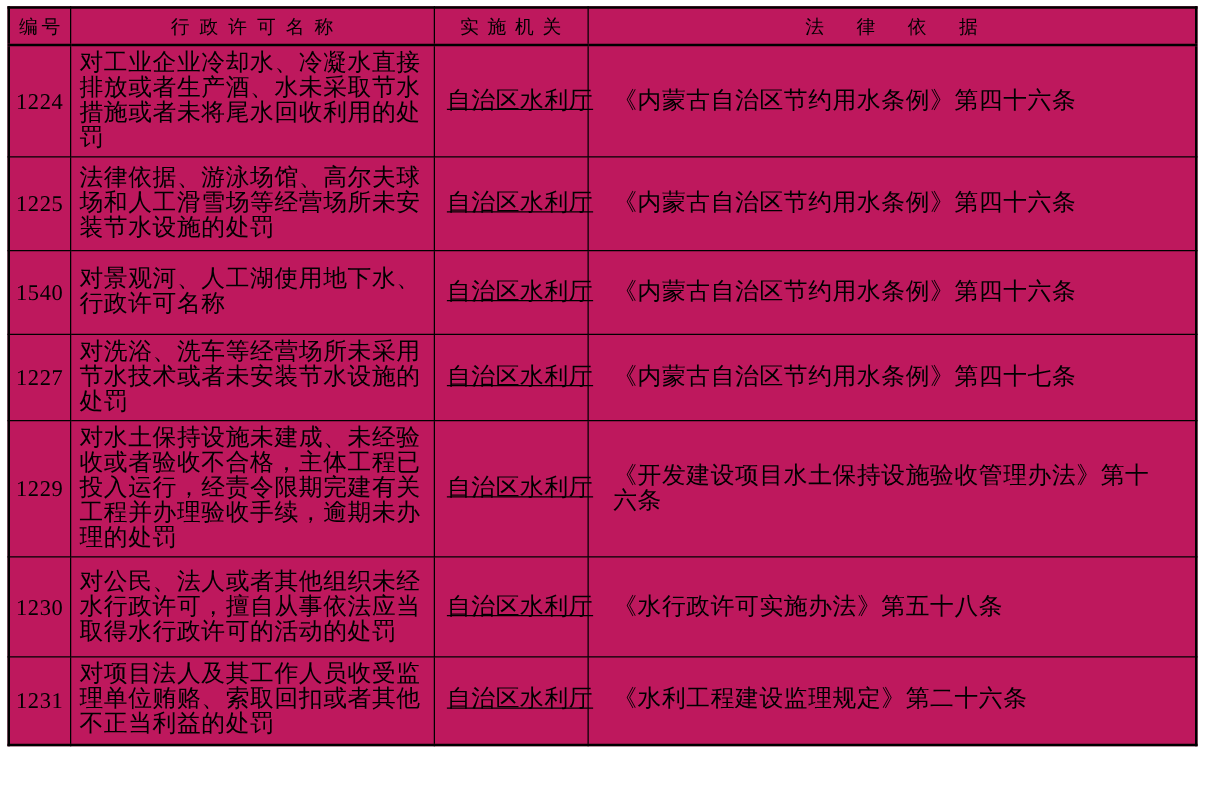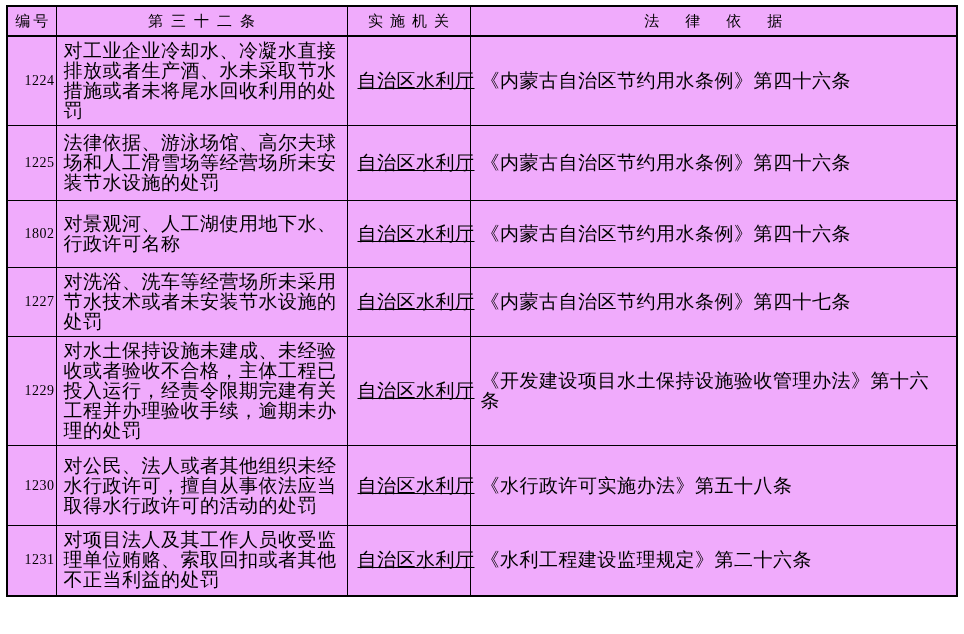--- a/index.html
+++ b/index.html
@@ -14,21 +14,21 @@
   }
   .page {
     box-sizing: border-box;
     padding: 5px 6px;
   }
   table.permits-table {
     border-collapse: collapse;
     table-layout: fixed;
     width: 950px;
     border: 2px solid #000000;
-    background: #f0abfc;
+    background: #be185d;
   }
   col.c-id     { width: 49px;  }
   col.c-name   { width: 291px; }
   col.c-agency { width: 123px; }
   col.c-legal  { width: 487px; }
 
   th, td {
     border: 1px solid #000000;
     vertical-align: middle;
     font-weight: normal;
@@ -47,62 +47,62 @@
   th.h-name   { letter-spacing: 8px;  text-indent: 8px; }
   th.h-agency { letter-spacing: 7px;  text-indent: 7px; }
   th.h-legal  { letter-spacing: 26px; text-indent: 26px; }
 
   td {
     font-size: 19px;
     line-height: 20px;
     letter-spacing: 0.5px;
   }
   td.cell-id {
-    text-align: right;
-    font-size: 14px;
+    text-align: center;
+    font-size: 18px;
     letter-spacing: 0.5px;
   }
   td.cell-name   { text-align: left; padding: 4px 7px; }
   td.cell-agency { text-align: left; padding: 0 10px; white-space: nowrap; text-decoration: underline; }
-  td.cell-legal  { text-align: left; padding: 4px 10px; }
+  td.cell-legal  { text-align: left; padding: 4px 20px; }
 </style>
 </head>
 <body>
 
 <div class="page">
   <table class="permits-table">
     <colgroup>
       <col class="c-id">
         <col class="c-name">
         <col class="c-agency">
         <col class="c-legal">
     </colgroup>
     <thead>
       <tr>
         <th class="h-id">编号</th>
-        <th class="h-name">第三十二条</th>
+        <th class="h-name">行政许可名称</th>
         <th class="h-agency">实施机关</th>
         <th class="h-legal">法律依据</th>
       </tr>
     </thead>
     <tbody id="table-body">
         <tr style="height: 88px;">
           <td class="cell-id">1224</td>
           <td class="cell-name">对工业企业冷却水、冷凝水直接排放或者生产酒、水未采取节水措施或者未将尾水回收利用的处罚</td>
           <td class="cell-agency">自治区水利厅</td>
           <td class="cell-legal">《内蒙古自治区节约用水条例》第四十六条</td>
         </tr>
         <tr style="height: 75px;">
           <td class="cell-id">1225</td>
           <td class="cell-name">法律依据、游泳场馆、高尔夫球场和人工滑雪场等经营场所未安装节水设施的处罚</td>
           <td class="cell-agency">自治区水利厅</td>
           <td class="cell-legal">《内蒙古自治区节约用水条例》第四十六条</td>
         </tr>
         <tr style="height: 67px;">
-          <td class="cell-id">1802</td>
+          <td class="cell-id">1540</td>
           <td class="cell-name">对景观河、人工湖使用地下水、行政许可名称</td>
           <td class="cell-agency">自治区水利厅</td>
           <td class="cell-legal">《内蒙古自治区节约用水条例》第四十六条</td>
         </tr>
         <tr style="height: 63px;">
           <td class="cell-id">1227</td>
           <td class="cell-name">对洗浴、洗车等经营场所未采用节水技术或者未安装节水设施的处罚</td>
           <td class="cell-agency">自治区水利厅</td>
           <td class="cell-legal">《内蒙古自治区节约用水条例》第四十七条</td>
         </tr>

